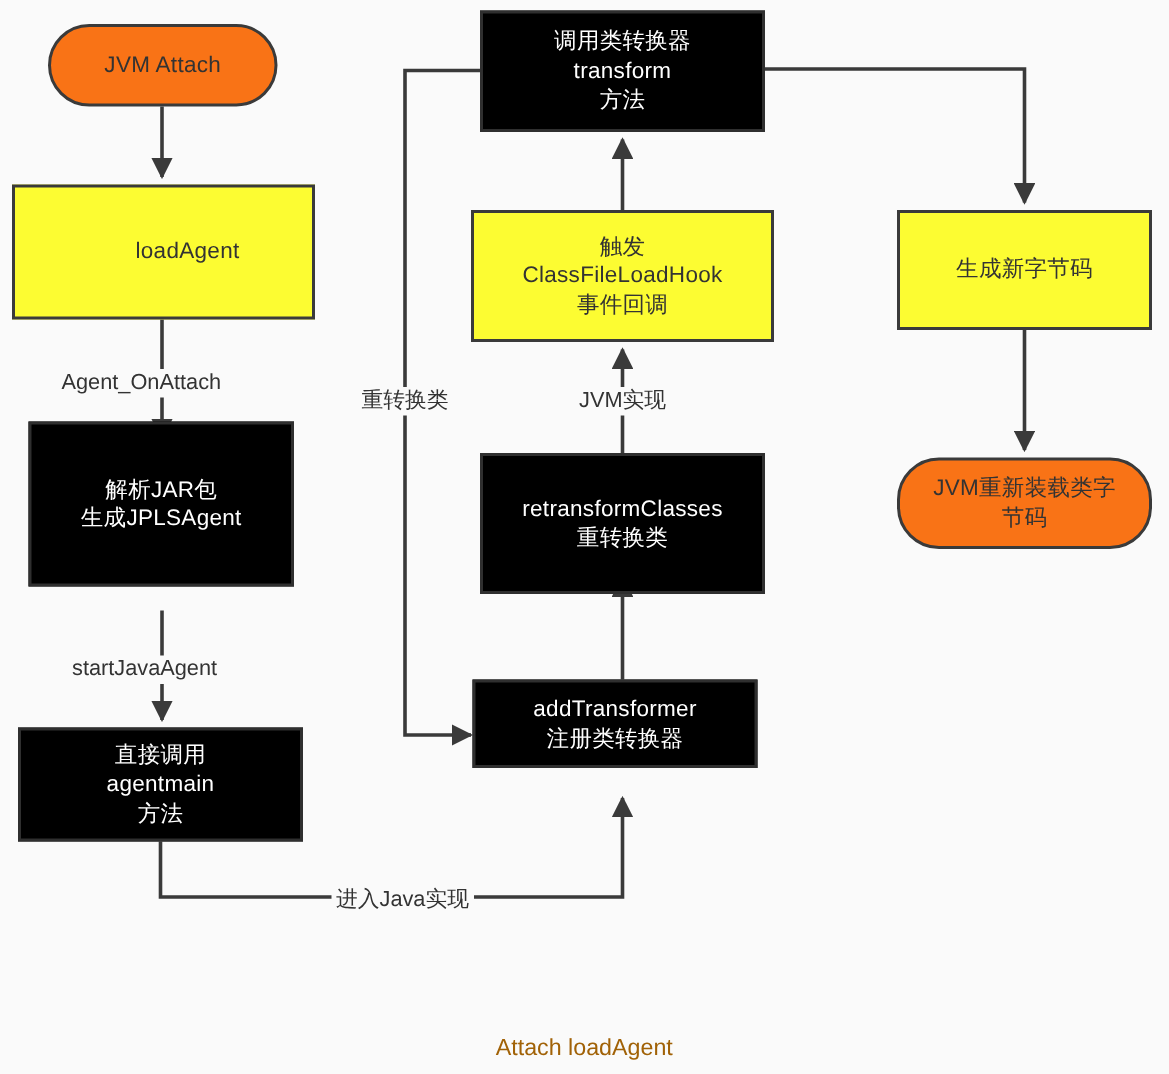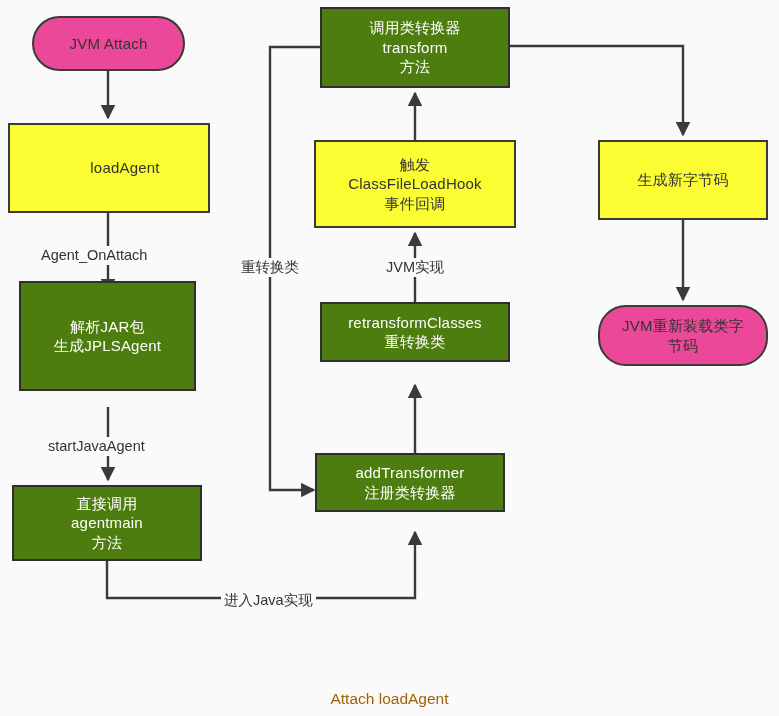--- a/index.html
+++ b/index.html
@@ -31,31 +31,31 @@
     align-items: center;
     justify-content: center;
     text-align: center;
     border: 2px solid #3a3a3a;
     font-size: 15px;
     line-height: 1.30;
     letter-spacing: 0.2px;
     z-index: 2;
   }
   .node.blue {
-    background: #4d7c0f;
+    background: #000000;
     border-color: #2f2f2f;
     color: #ffffff;
   }
   .node.yellow {
     background: #fcfc32;
     border-color: #3a3a3a;
     color: #333333;
   }
   .node.pink {
-    background: #ec4899;
+    background: #f97316;
     border-color: #3a3a3a;
     color: #333333;
     border-radius: 28px;
   }
   .node .lbl {
     white-space: pre-line;
     padding: 0 4px;
   }
   .edge-label {
     position: absolute;
@@ -134,21 +134,21 @@
 transform
 方法</span>
   </div>
 
   <div class="node yellow" style="left:314px; top:140px; width:202px; height:88px;">
     <span class="lbl">触发
 ClassFileLoadHook
 事件回调</span>
   </div>
 
-  <div class="node blue" style="left:320px; top:302px; width:190px; height:60px;">
+  <div class="node blue" style="left:320px; top:302px; width:190px; height:94px;">
     <span class="lbl">retransformClasses
 重转换类</span>
   </div>
 
   <div class="node blue" style="left:315px; top:453px; width:190px; height:59px;">
     <span class="lbl">addTransformer
 注册类转换器</span>
   </div>
 
   <div class="node yellow" style="left:598px; top:140px; width:170px; height:80px;">

